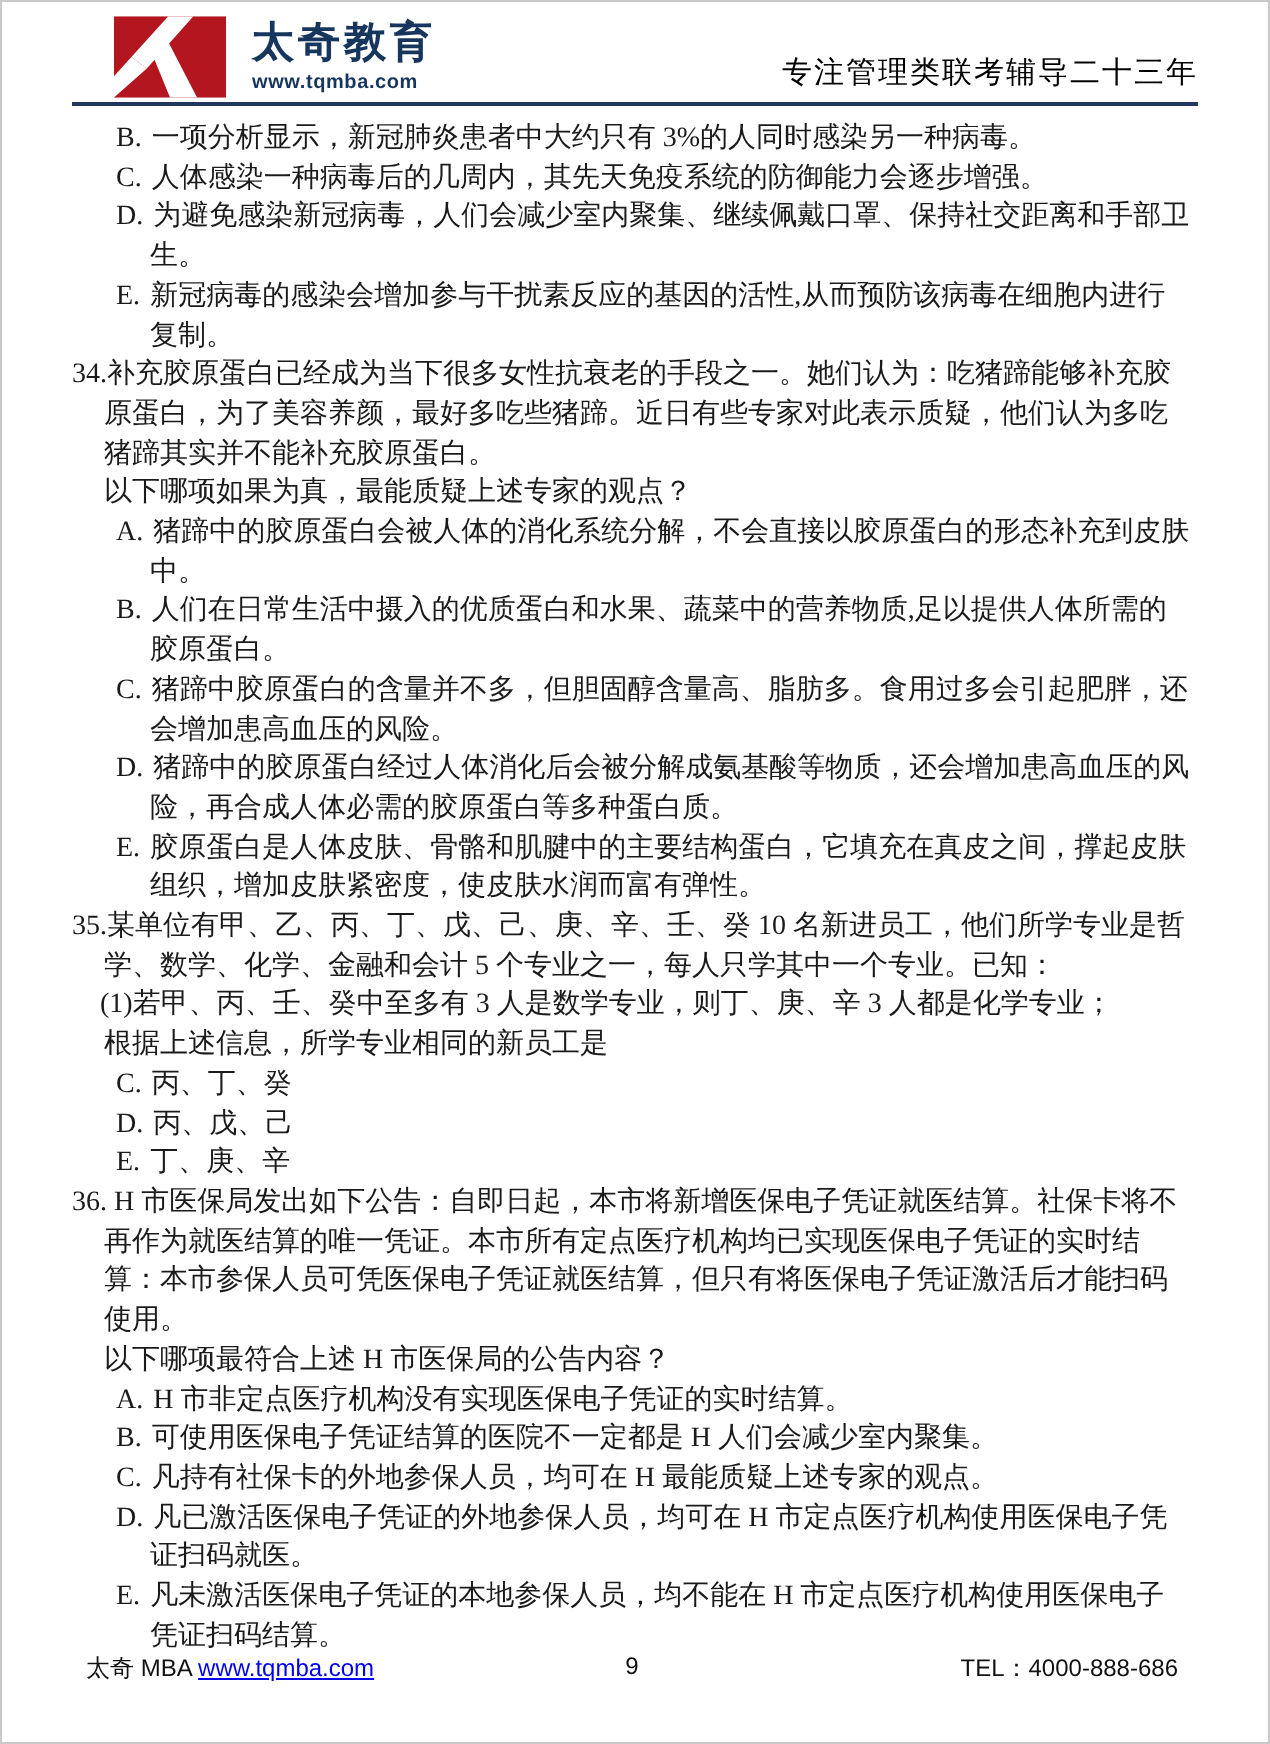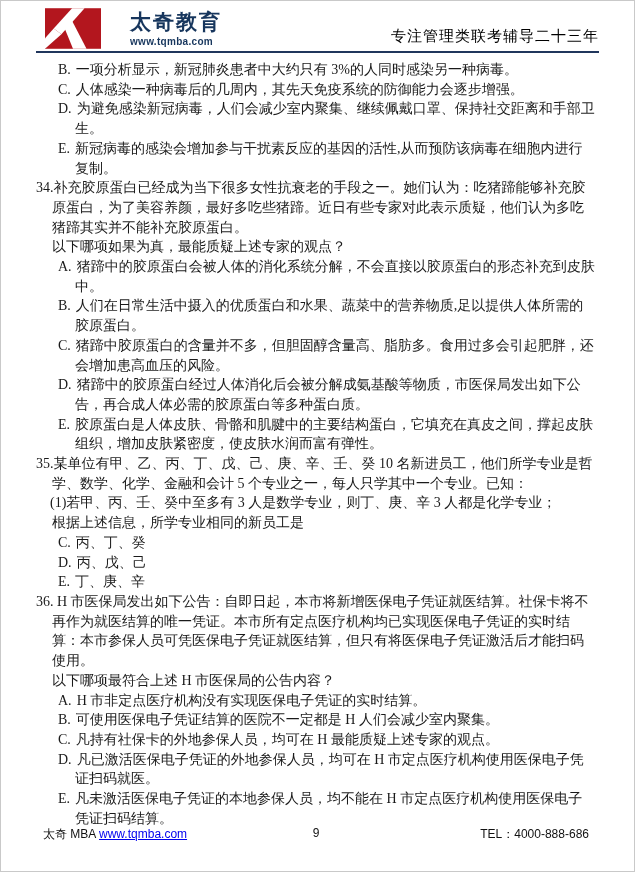--- a/index.html
+++ b/index.html
@@ -16,21 +16,21 @@
   }
   
   .hdr{
     margin:0 35px;
     padding:7px 0 2px 0;
     border-bottom:2px solid #20365c;
     display:flex;
     justify-content:space-between;
     align-items:flex-end;
   }
-  .logo{display:flex;align-items:center;gap:29px;margin-left:9px;}
+  .logo{display:flex;align-items:center;gap:13px;margin-left:21px;}
   .logo-mark{display:block;}
   .brand{
     font-family:"Liberation Sans","DejaVu Sans",sans-serif;
     font-size:21px;font-weight:bold;color:#17365d;letter-spacing:2px;line-height:24px;
   }
   .site{
     font-family:"Liberation Sans","DejaVu Sans",sans-serif;
     font-size:10px;font-weight:bold;color:#17365d;margin-top:2px;letter-spacing:.3px;
   }
   .tagline{
@@ -87,21 +87,21 @@
     <p class="opt"><span class="ol">C.</span><span>人体感染一种病毒后的几周内，其先天免疫系统的防御能力会逐步增强。</span></p>
     <p class="opt"><span class="ol">D.</span><span>为避免感染新冠病毒，人们会减少室内聚集、继续佩戴口罩、保持社交距离和手部卫生。</span></p>
     <p class="opt"><span class="ol">E.</span><span>新冠病毒的感染会增加参与干扰素反应的基因的活性,从而预防该病毒在细胞内进行复制。</span></p>
 
     <div>
       <p class="stem"><span class="qn">34.</span><span>补充胶原蛋白已经成为当下很多女性抗衰老的手段之一。她们认为：吃猪蹄能够补充胶原蛋白，为了美容养颜，最好多吃些猪蹄。近日有些专家对此表示质疑，他们认为多吃猪蹄其实并不能补充胶原蛋白。</span></p>
       <p class="prompt">以下哪项如果为真，最能质疑上述专家的观点？</p>
       <p class="opt"><span class="ol">A.</span><span>猪蹄中的胶原蛋白会被人体的消化系统分解，不会直接以胶原蛋白的形态补充到皮肤中。</span></p>
       <p class="opt"><span class="ol">B.</span><span>人们在日常生活中摄入的优质蛋白和水果、蔬菜中的营养物质,足以提供人体所需的胶原蛋白。</span></p>
       <p class="opt"><span class="ol">C.</span><span>猪蹄中胶原蛋白的含量并不多，但胆固醇含量高、脂肪多。食用过多会引起肥胖，还会增加患高血压的风险。</span></p>
-      <p class="opt"><span class="ol">D.</span><span>猪蹄中的胶原蛋白经过人体消化后会被分解成氨基酸等物质，市医保局发出如下公告，再合成人体必需的胶原蛋白等多种蛋白质。</span></p>
+      <p class="opt"><span class="ol">D.</span><span>猪蹄中的胶原蛋白经过人体消化后会被分解成氨基酸等物质，还会增加患高血压的风险，再合成人体必需的胶原蛋白等多种蛋白质。</span></p>
       <p class="opt"><span class="ol">E.</span><span>胶原蛋白是人体皮肤、骨骼和肌腱中的主要结构蛋白，它填充在真皮之间，撑起皮肤组织，增加皮肤紧密度，使皮肤水润而富有弹性。</span></p>
     </div>
 
     <div>
       <p class="stem"><span class="qn">35.</span><span>某单位有甲、乙、丙、丁、戊、己、庚、辛、壬、癸 10 名新进员工，他们所学专业是哲学、数学、化学、金融和会计 5 个专业之一，每人只学其中一个专业。已知：</span></p>
       <p class="cond">(1)若甲、丙、壬、癸中至多有 3 人是数学专业，则丁、庚、辛 3 人都是化学专业；</p>
       <p class="prompt">根据上述信息，所学专业相同的新员工是</p>
       <p class="opt"><span class="ol">C.</span><span>丙、丁、癸</span></p>
       <p class="opt"><span class="ol">D.</span><span>丙、戊、己</span></p>
       <p class="opt"><span class="ol">E.</span><span>丁、庚、辛</span></p>

